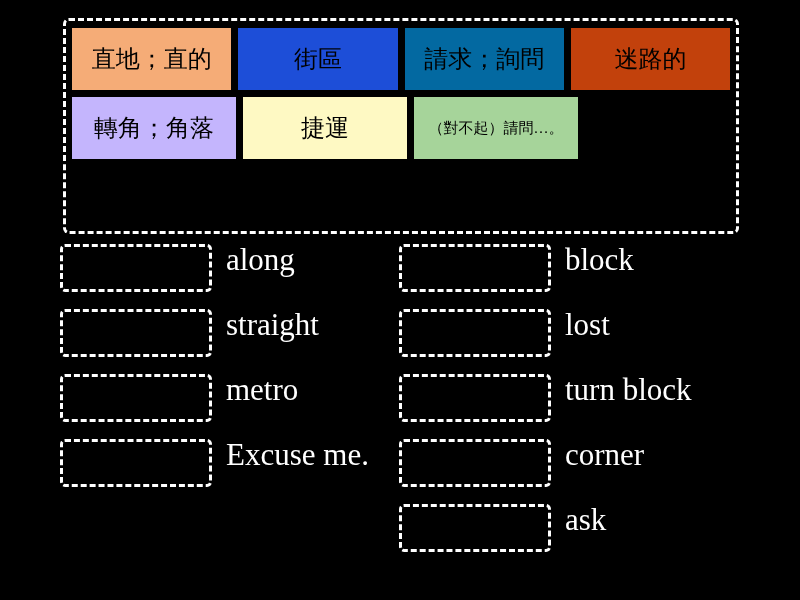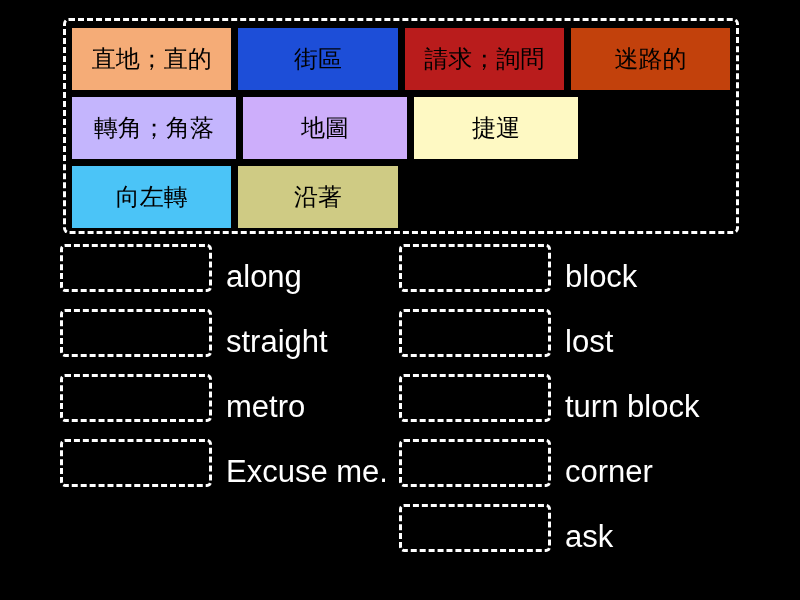--- a/index.html
+++ b/index.html
@@ -2,21 +2,21 @@
 <html><head>
 <meta charset="utf-8">
 <style>
   * { box-sizing: border-box; margin: 0; padding: 0; }
   html, body {
     width: 800px; height: 600px;
     background: #000000;
     font-family: "Liberation Sans", "DejaVu Sans", sans-serif;
     overflow: hidden;
   }
-  #app { position: relative; width: 800px; height: 460px; background: #000000; }
+  #app { position: relative; width: 800px; height: 460px; background: #000000; font-family: Liberation Serif, serif; }
 
   
   .tilebank {
     position: absolute;
     left: 63px; top: 18px;
     width: 676px; height: 216px;
     border: 3px dashed #ffffff;
     border-radius: 6px;
     padding: 7px 6px;
   }
@@ -41,21 +41,21 @@
     position: absolute;
     left: 0; top: 244px;
     width: 800px;
   }
   .col { position: absolute; top: 0; }
   .col-left  { left: 60px;  }
   .col-right { left: 399px; }
 
   .pair {
     display: flex;
-    align-items: flex-end;
+    align-items: flex-start;
     height: 48px;
     margin-bottom: 17px;
   }
   .slot {
     width: 152px; height: 48px;
     border: 3px dashed #ffffff;
     border-radius: 5px;
     background: transparent;
     flex: none;
     cursor: pointer;
@@ -71,33 +71,27 @@
 </style>
 </head>
 <body>
 
 <div id="app">
 
   <div class="tilebank">
     <div class="tile-row">
       <div class="tile" style="background: rgb(245, 172, 119);">直地；直的</div>
       <div class="tile" style="background: #1d4ed8;">街區</div>
-      <div class="tile" style="background: #b91c1c;">請求；詢問</div>
+      <div class="tile" style="background: #0369a1;">請求；詢問</div>
       <div class="tile" style="background: #c2410c;">迷路的</div>
     </div>
     <div class="tile-row">
       <div class="tile" style="background: #c4b5fd;">轉角；角落</div>
-      <div class="tile" style="background: rgb(205, 174, 251);">地圖</div>
       <div class="tile" style="background: #fef9c3;">捷運</div>
-    </div>
-    <div class="tile-row">
-      <div class="tile" style="background: rgb(75, 196, 247);">向左轉</div>
-      <div class="tile" style="background: rgb(207, 203, 132);">沿著</div>
-      <div class="tile placeholder"></div>
-      <div class="tile placeholder"></div>
+      <div class="tile small" style="background: rgb(166, 212, 154);">（對不起）請問…。</div>
     </div>
   </div>
 
   <div class="answers">
 
     <div class="col col-left">
       <div class="pair">
         <div class="slot"></div>
         <div class="slot-label">along</div>
       </div>

